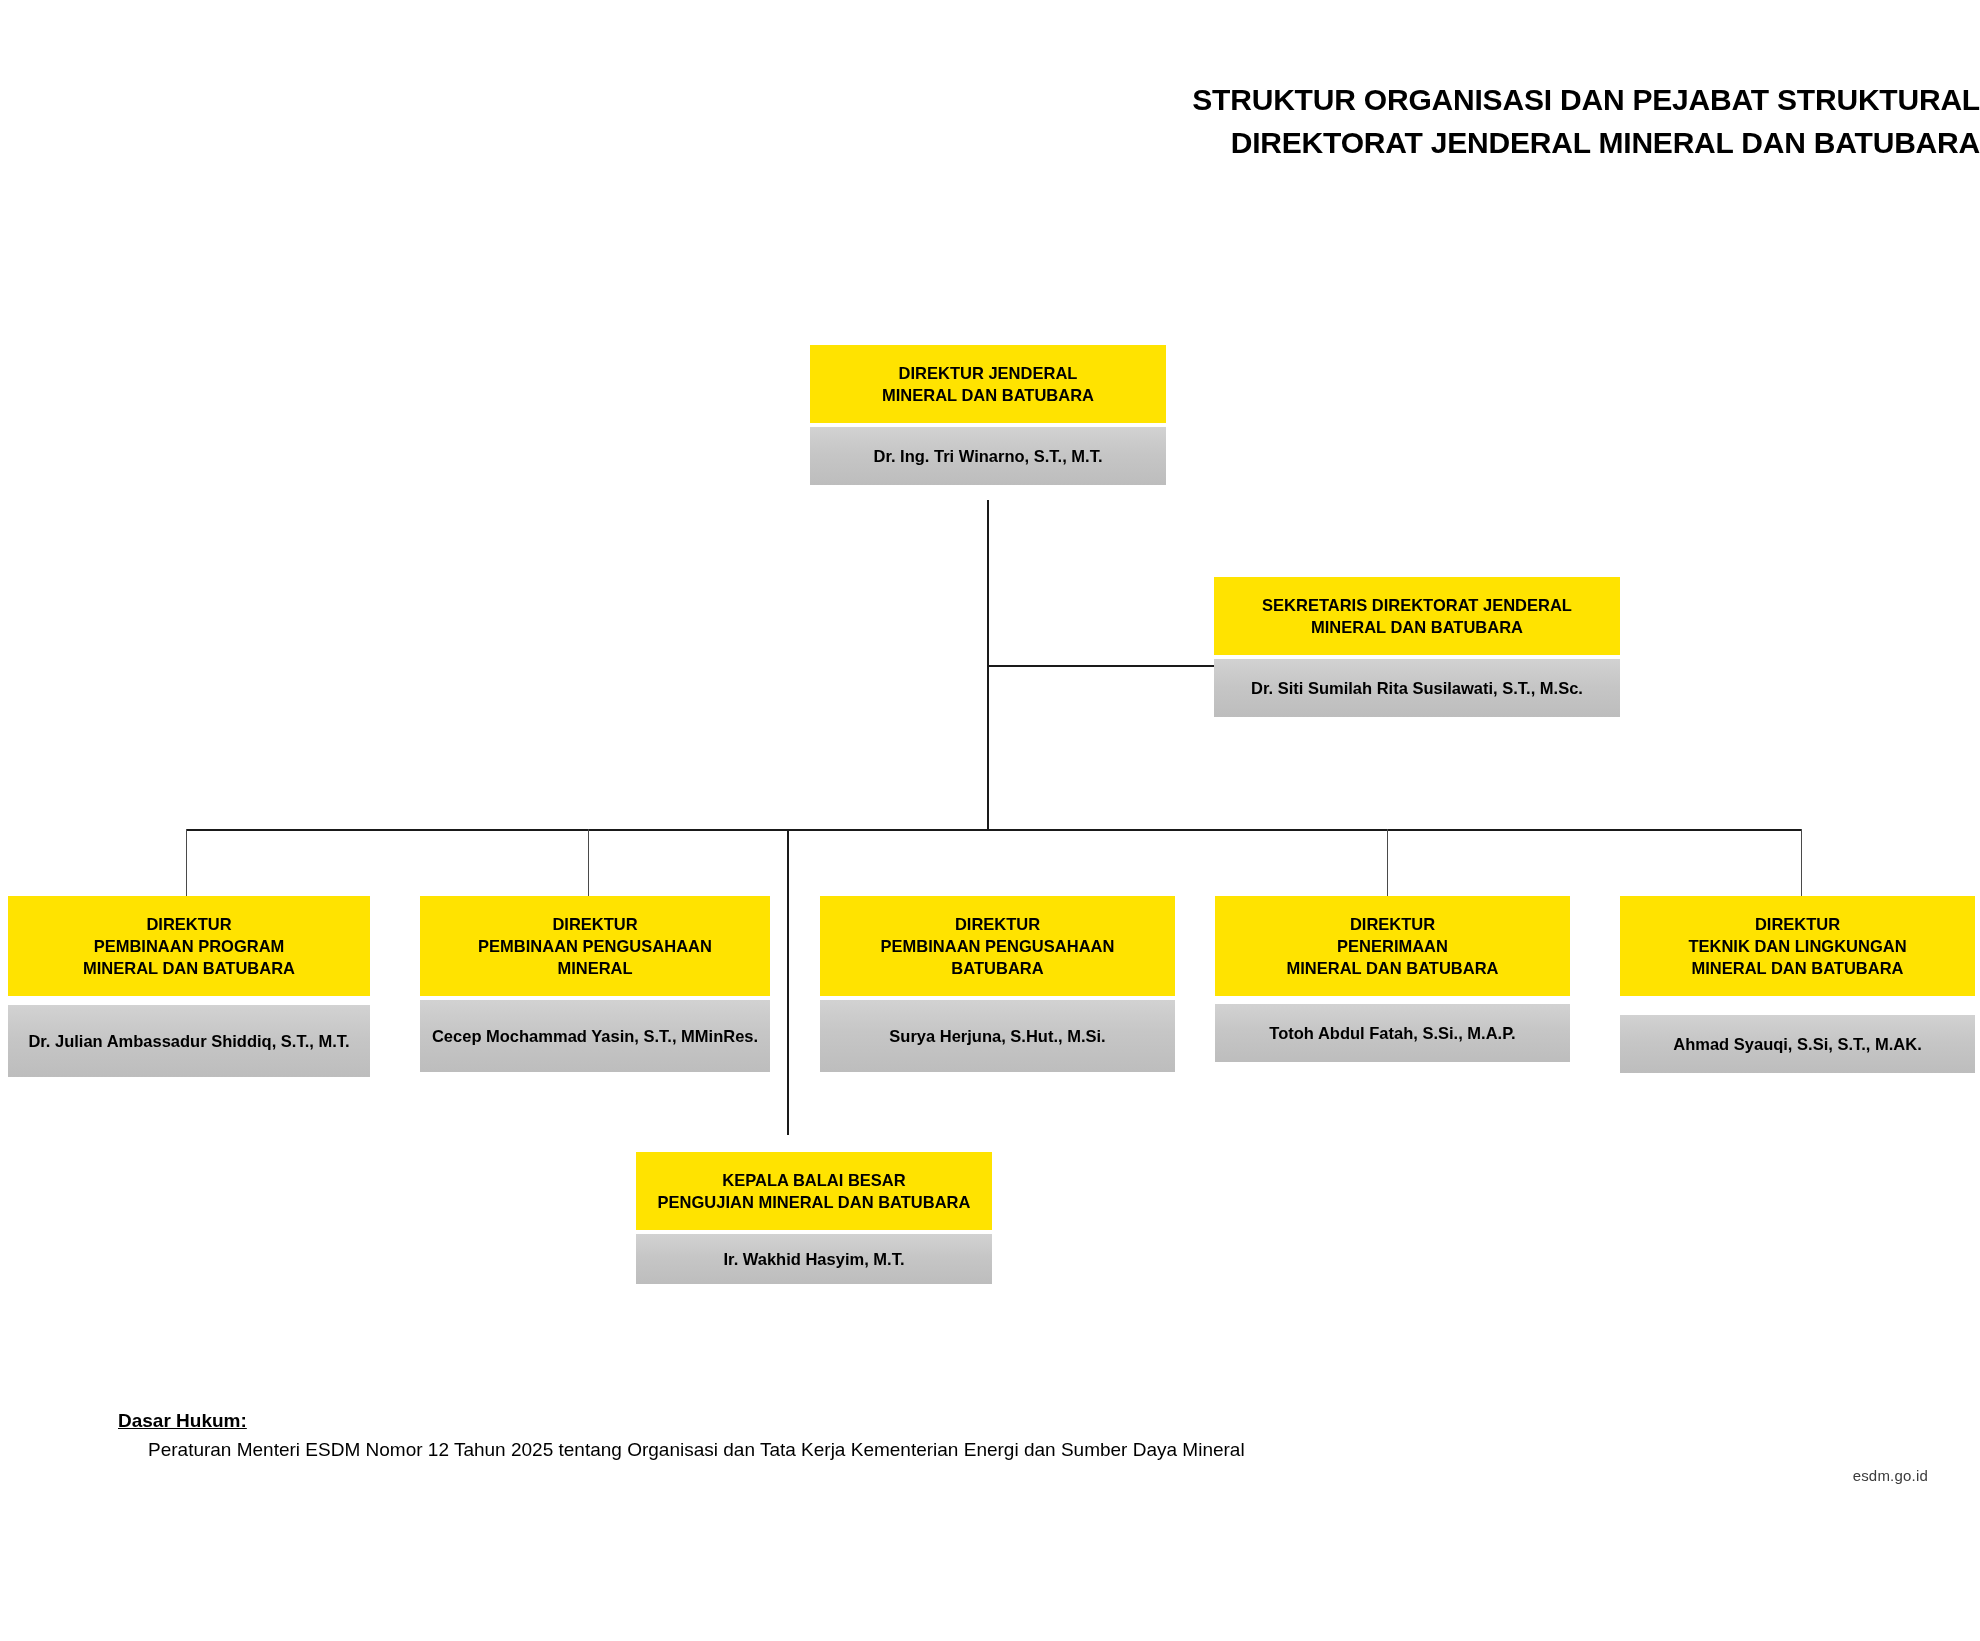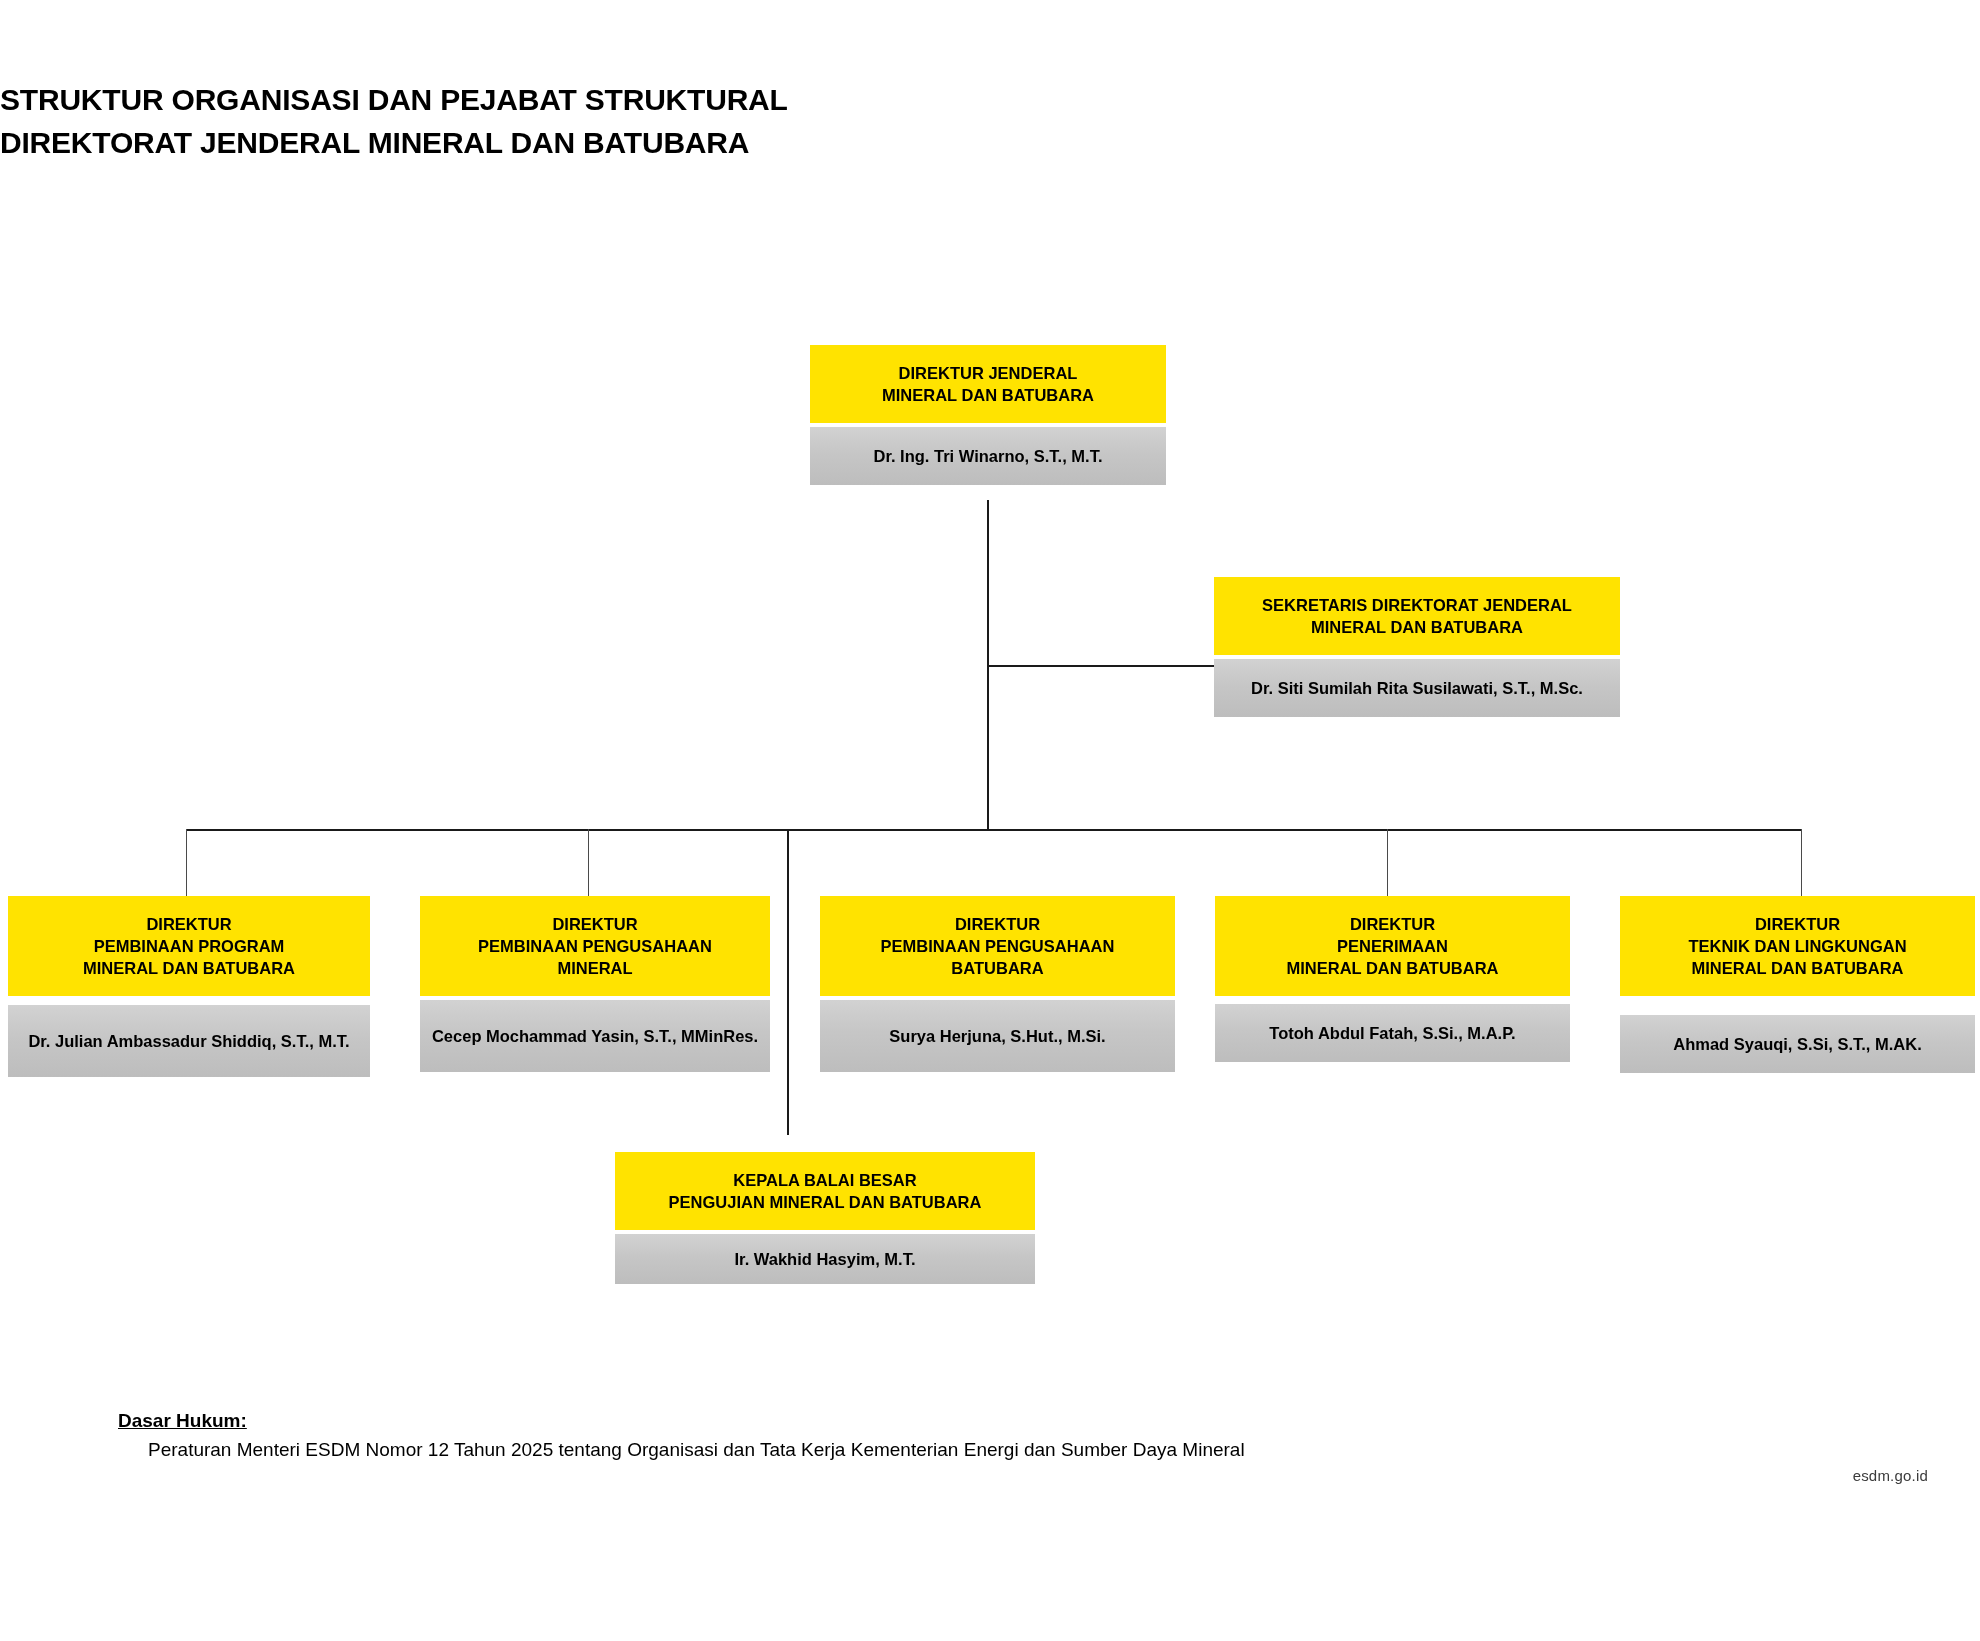--- a/index.html
+++ b/index.html
@@ -19,21 +19,21 @@
     background: #ffffff;
     overflow: hidden;
   }
 
   
   .header {
     position: absolute;
     left: 0;
     top: 78px;
     width: 1980px;
-    text-align: left;
+    text-align: right;
   }
   .header .t1,
   .header .t2 {
     font-size: 30px;
     font-weight: bold;
     letter-spacing: -0.2px;
     line-height: 43px;
     white-space: nowrap;
   }
   .header .t3 {
@@ -197,21 +197,21 @@
 
   <div class="node" style="left:1620px; top:896px; width:355px;">
     <div class="title" style="height:100px;">
       <span>DIREKTUR</span>
       <span>TEKNIK DAN LINGKUNGAN</span>
       <span>MINERAL DAN BATUBARA</span>
     </div>
     <div class="person" style="height:58px; margin-top:19px;">Ahmad Syauqi, S.Si, S.T., M.AK.</div>
   </div>
 
-  <div class="node" style="left:615px; top:1152px; width:420px;border-radius:22px;">
+  <div class="node" style="left:636px; top:1152px; width:356px;border-radius:22px;">
     <div class="title" style="height:78px;">
       <span>KEPALA BALAI BESAR</span>
       <span>PENGUJIAN MINERAL DAN BATUBARA</span>
     </div>
     <div class="person" style="height:50px; margin-top:4px;">Ir.  Wakhid Hasyim, M.T.</div>
   </div>
 
   <div class="legal">
     <div class="lbl">Dasar Hukum:</div>
     <div class="txt">Peraturan Menteri ESDM Nomor 12 Tahun 2025 tentang Organisasi dan Tata Kerja Kementerian Energi dan Sumber Daya Mineral</div>

